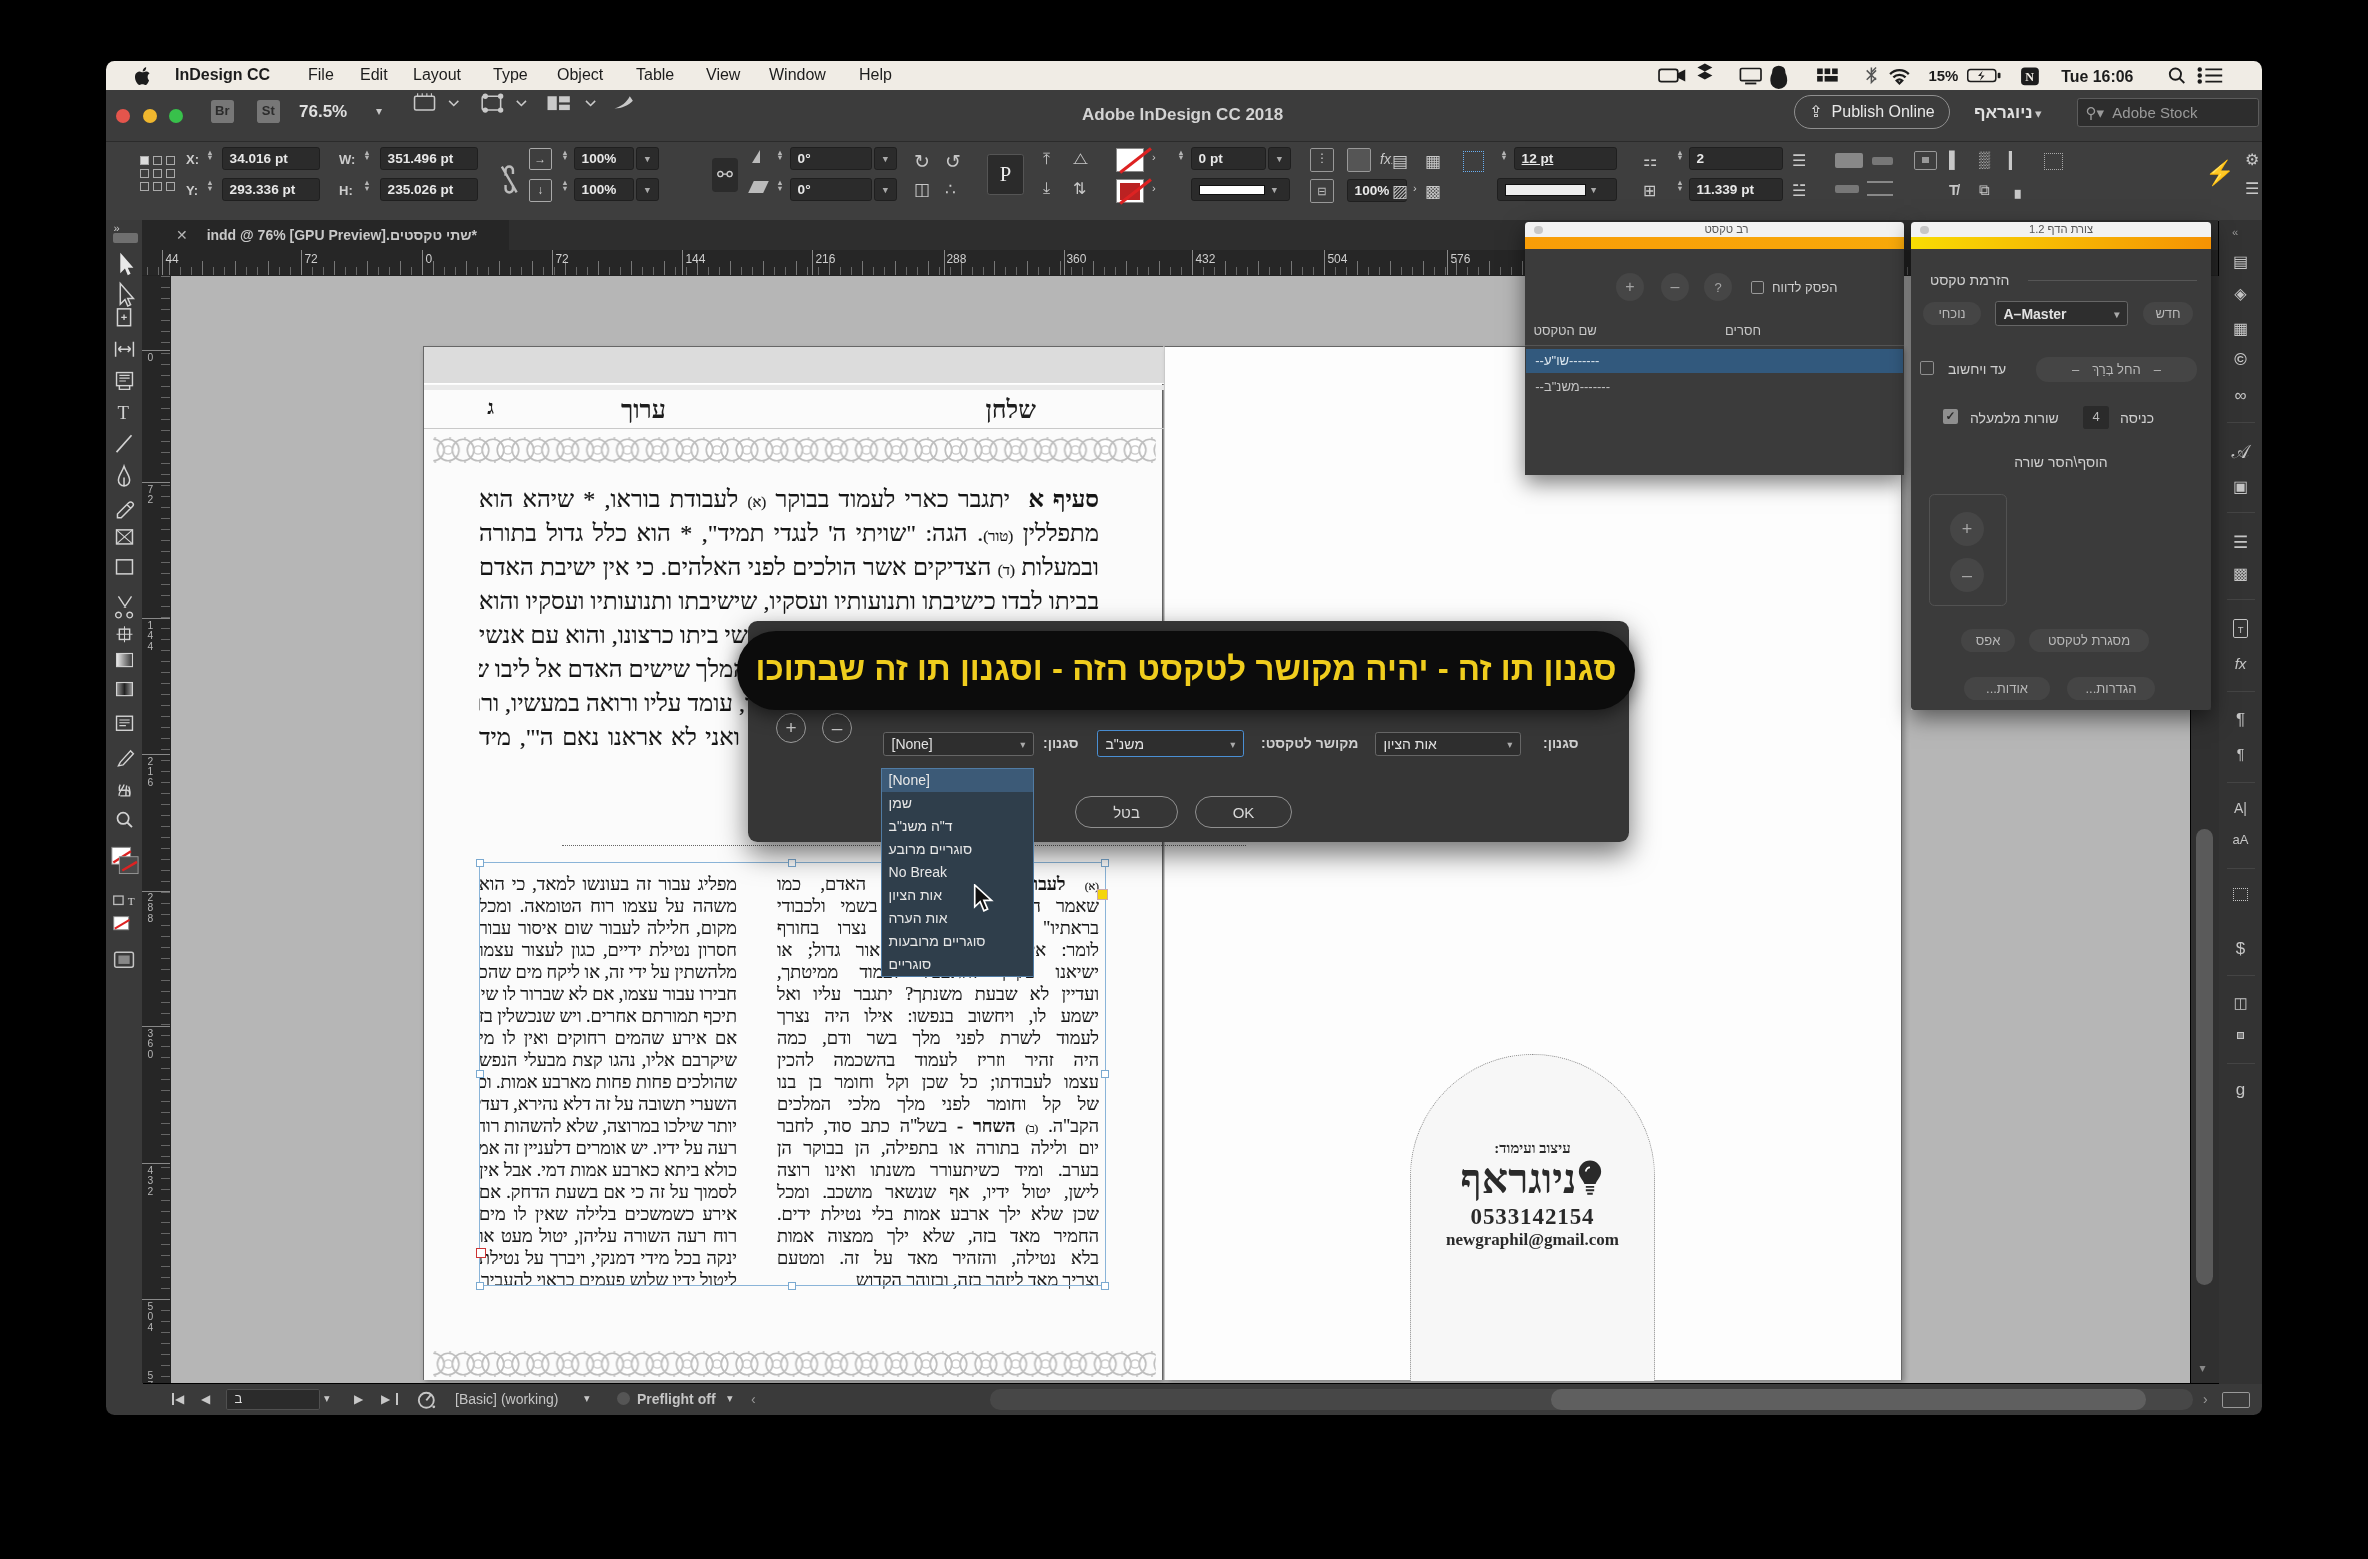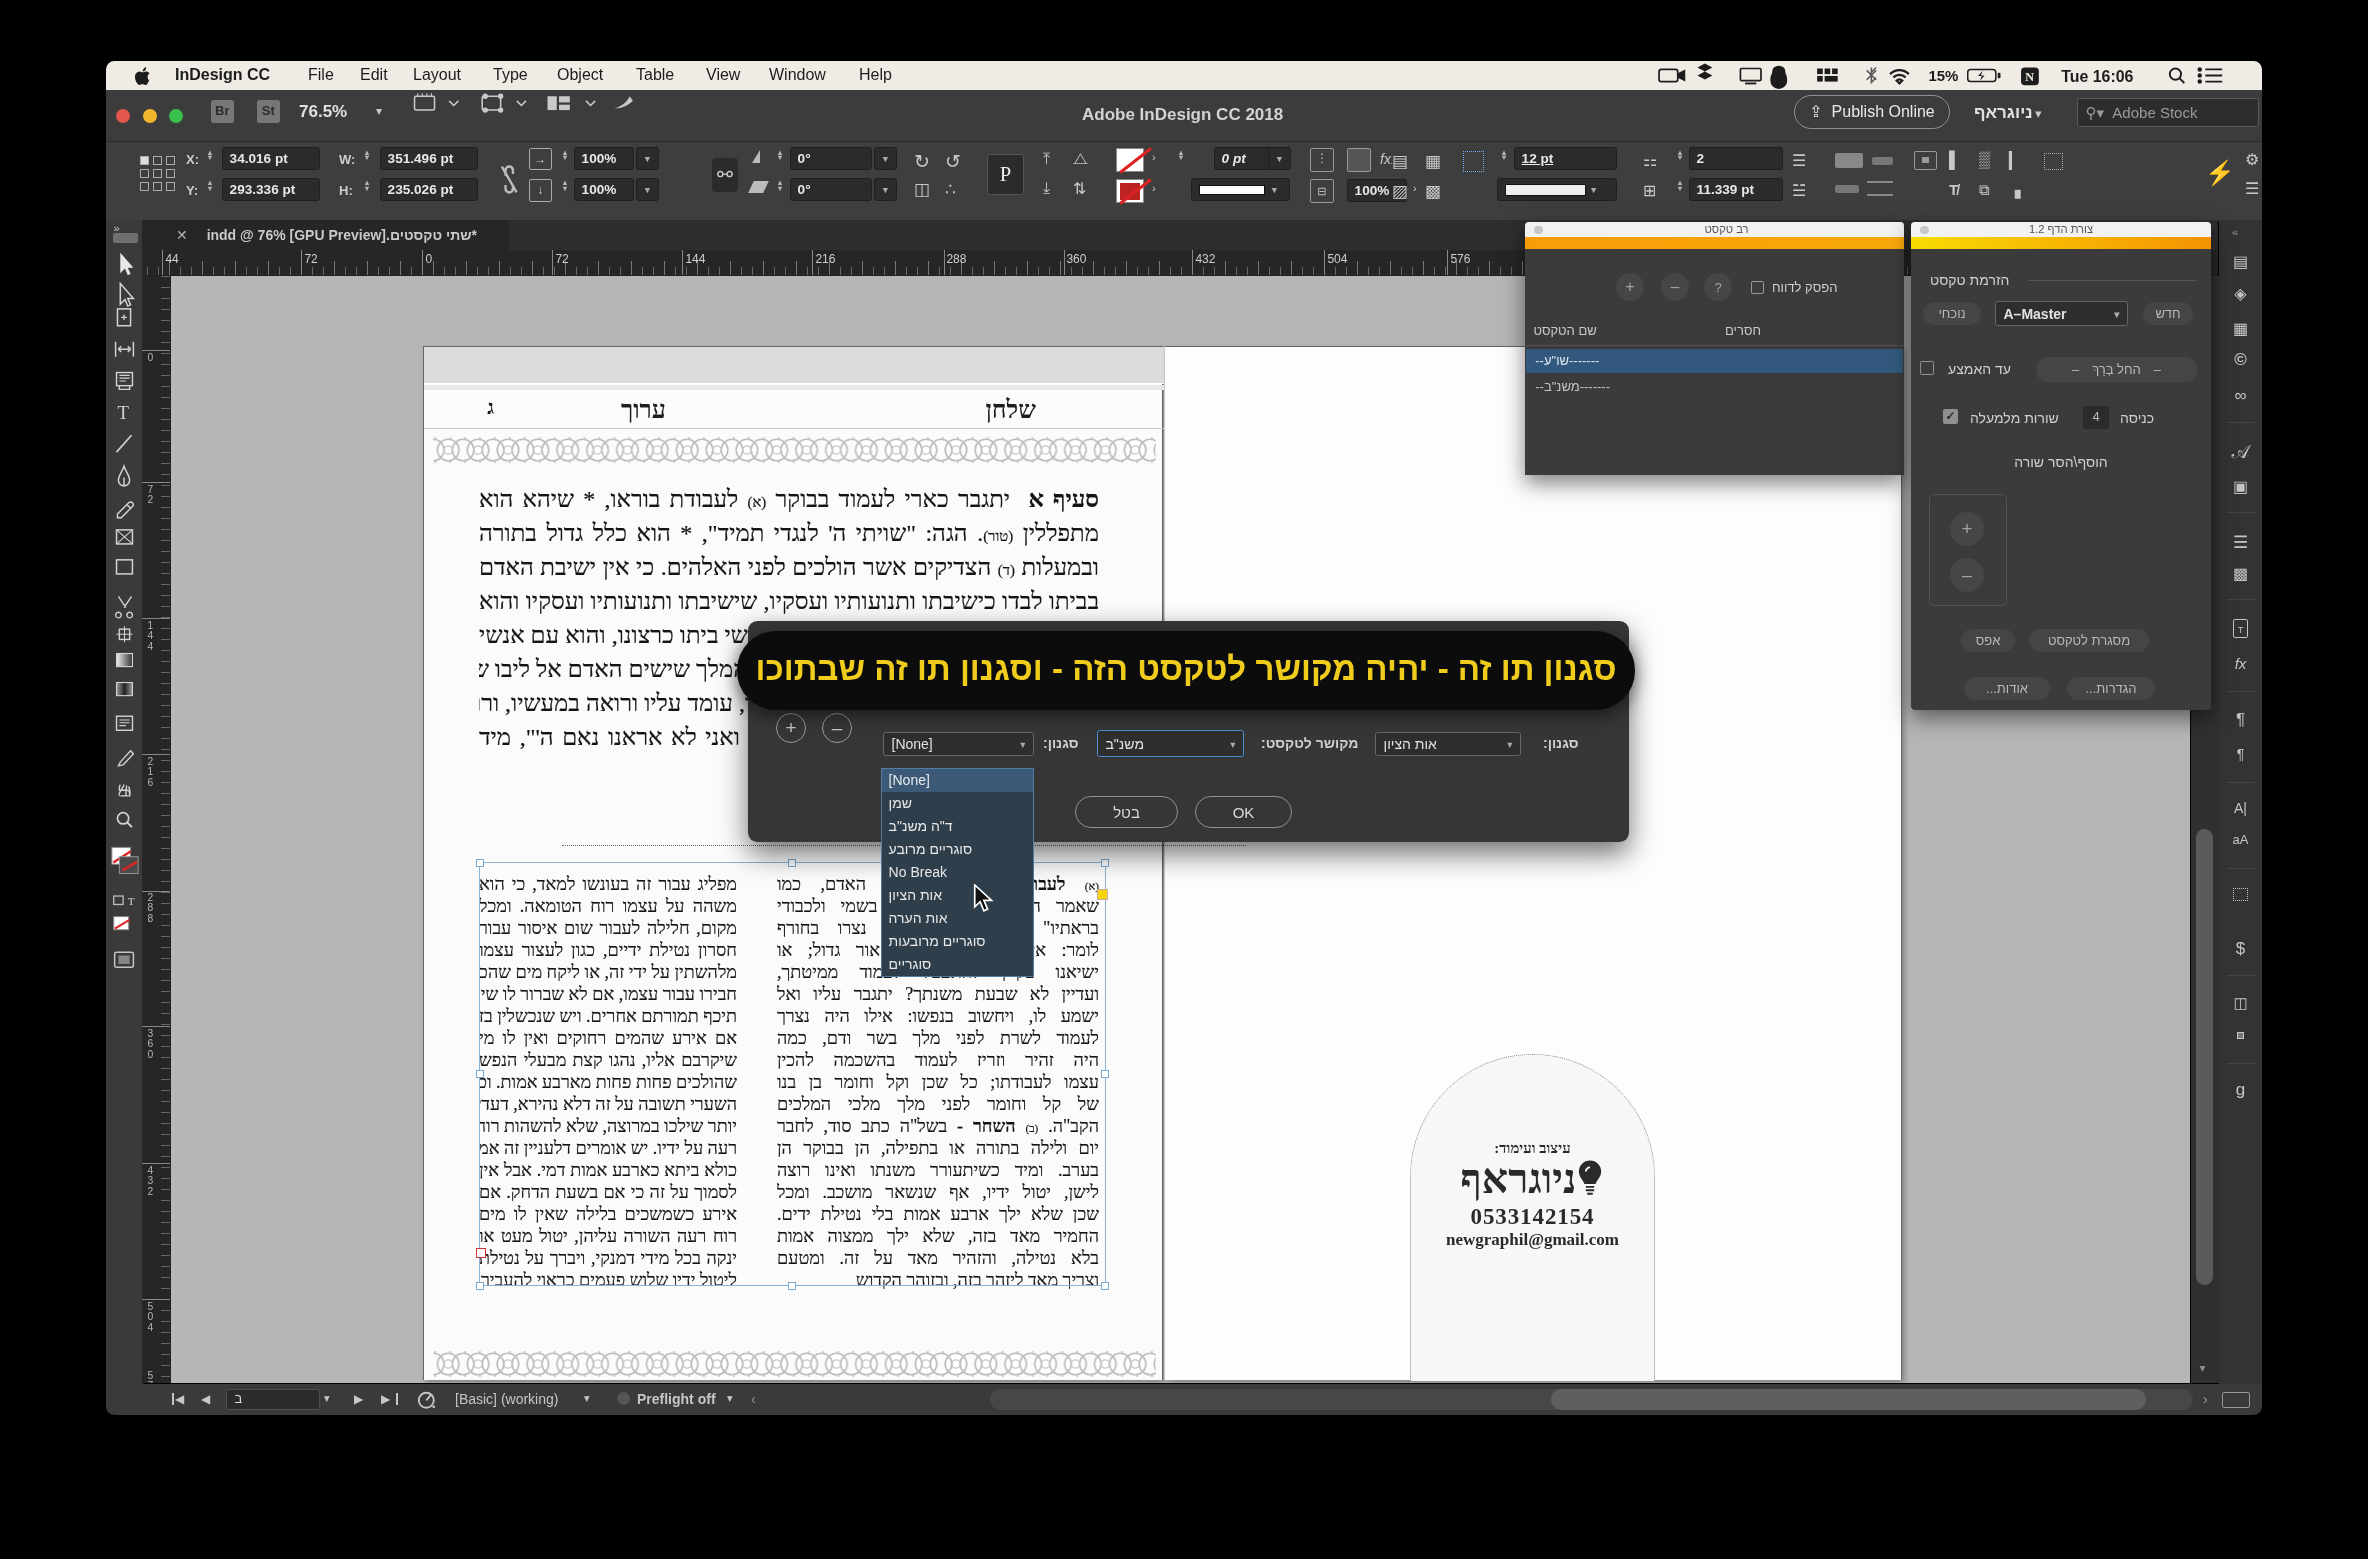--- a/index.html
+++ b/index.html
@@ -193,21 +193,21 @@
   <div class="abs" style="left:1010px;top:5.6px;width:28px;height:24px;background:#fff;border:0.9px solid #888;">
       <div class="abs" style="left:-0.9px;top:10.3px;width:39px;height:2.8px;background:#d22;transform:rotate(-38deg);"></div>
     </div>
   <div class="abs ico" style="left:1046px;top:9.4px;font-size:11.2px;">›</div>
   <div class="abs" style="left:1010px;top:37px;width:28px;height:24px;background:#fff;border:0.9px solid #888;">
       <div class="abs" style="left:2.8px;top:2.8px;width:20.6px;height:17px;background:#b22;"></div>
       <div class="abs" style="left:-0.9px;top:10.3px;width:39px;height:2.8px;background:#d22;transform:rotate(-38deg);"></div>
     </div>
   <div class="abs ico" style="left:1046px;top:40px;font-size:11.2px;">›</div>
   <div class="abs spin" style="left:1068px;top:7.5px;">▲<br>▼</div>
-  <div class="fld abs" style="left:1108px;top:4.7px;width:75px;height:23.4px;font-style:italic;">0 pt</div>
+  <div class="fld abs" style="left:1085px;top:4.7px;width:75px;height:23.4px;">0 pt</div>
   <div class="abs fld" style="left:1162px;top:4.7px;width:22.5px;height:23.4px;justify-content:center;font-size:9.4px;color:#aaa;">▾</div>
   <div class="abs fld" style="left:1085px;top:36px;width:99px;height:23.4px;">
       <div style="width:66px;height:10.3px;background:#fff;border:0.9px solid #111;"></div>
       <span style="color:#aaa;font-size:9.4px;margin-left:7.5px;">▾</span>
     </div>
   <div class="abs" style="left:1204px;top:5.6px;width:24px;height:24px;border:1.4px solid #999;border-radius:1.9px;"></div>
   <div class="abs ico" style="left:1210px;top:9.4px;font-size:12px;">⋮</div>
   <div class="abs" style="left:1241px;top:5.6px;width:24px;height:24px;border:1.4px solid #999;border-radius:1.9px;background:#555;"></div>
   <div class="abs ico" style="left:1274px;top:9.4px;font-size:14px;font-style:italic;">fx<span style="font-size:8.4px;">.</span></div>
   <div class="abs" style="left:1204px;top:37px;width:24px;height:24px;border:1.4px solid #999;border-radius:1.9px;text-align:center;line-height:22.5px;color:#bbb;font-size:11.2px;">⊟</div>
@@ -600,21 +600,21 @@
   <div class="abs" id="panelBbody" style="left:0;top:27px;width:100%;height:461px;background:#3b3b3b;border-radius:0 0 3.7px 3.7px;">
     <div class="abs he lbl" style="left:19px;top:22.5px;font-size:14px;">הזרמת טקסט</div>
     <div class="abs" style="left:117px;top:31px;width:169px;height:0.9px;background:#565656;"></div>
     <div class="pbtn he" style="left:12px;top:53px;width:58px;height:22.5px;">נוכחי</div>
     <div class="dd" style="left:84px;top:52px;width:133px;height:25px;font-size:14px;font-weight:bold;">
         <span>A–Master</span>
         <span style="color:#aaa;font-size:10.3px;">▾</span>
       </div>
     <div class="pbtn he" style="left:232px;top:53px;width:50px;height:22.5px;">חדש</div>
     <div class="abs" style="left:9.4px;top:112px;width:14px;height:14px;border:1.4px solid #8f8f8f;border-radius:1.9px;"></div>
-    <div class="abs he lbl" style="left:37px;top:112px;">עד האמצע</div>
+    <div class="abs he lbl" style="left:37px;top:112px;">עד ויחשוב</div>
     <div class="pbtn he" style="left:125px;top:108px;width:161px;height:25px;border-radius:12px;font-size:13px;">
         <span style="margin:0 13px;">–</span>
         <span>החל בְּרַךְ</span>
         <span style="margin:0 13px;">–</span>
       </div>
     <div class="abs" style="left:32px;top:160px;width:15px;height:15px;background:#8f8f8f;border-radius:1.9px;color:#2b2b2b;font-size:12px;text-align:center;line-height:15px;font-weight:bold;">✓</div>
     <div class="abs he lbl" style="left:59px;top:161px;">שורות מלמעלה</div>
     <div class="abs" style="left:172px;top:157px;width:26px;height:22.5px;background:#2b2b2b;border-radius:2.8px;color:#bbb;font-size:13px;text-align:center;line-height:22.5px;">4</div>
     <div class="abs he lbl" style="left:209px;top:161px;">כניסה</div>
     <div class="abs he lbl" style="left:0;top:205px;width:300px;text-align:center;">הוסף\הסר שורה</div>

